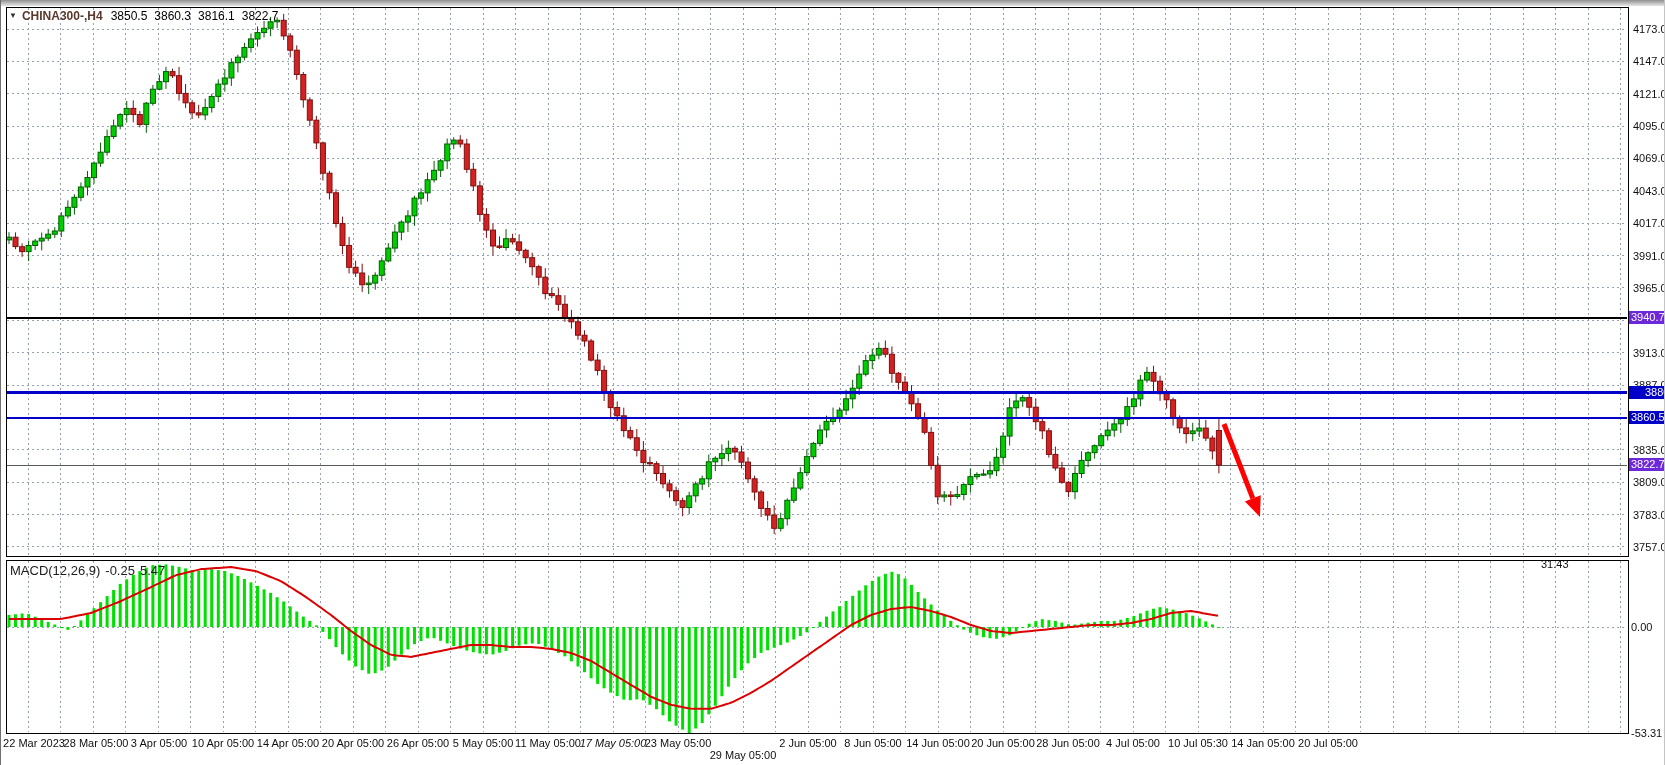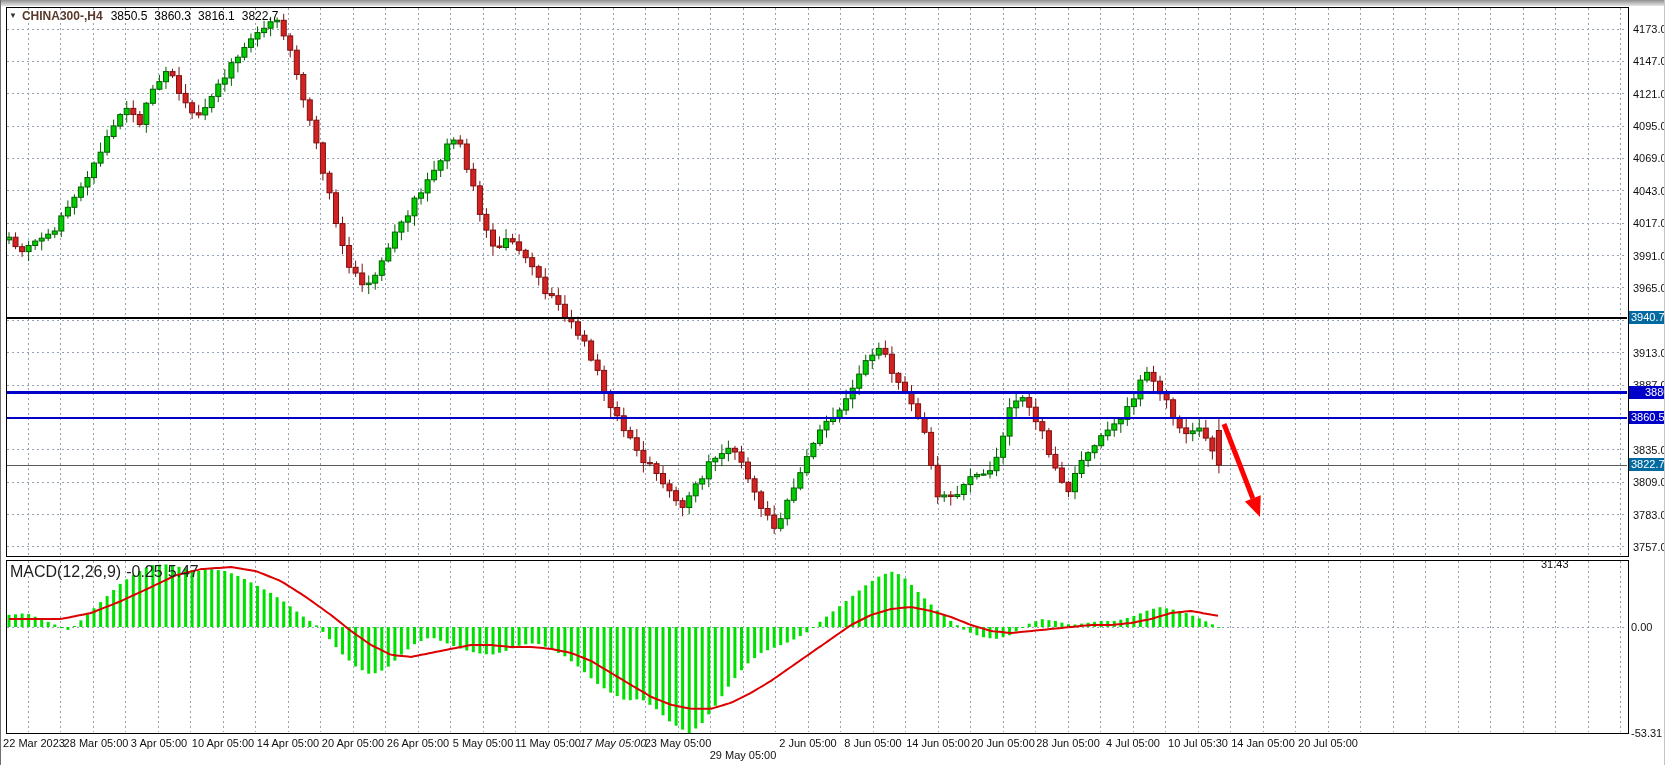--- a/index.html
+++ b/index.html
@@ -5,26 +5,26 @@
   html,body{margin:0;padding:0;background:#fff}
   #stage{position:relative;width:1665px;height:765px;background:#fff;overflow:hidden;
          font-family:"Liberation Sans",sans-serif;border-left:1px solid #6e6e6e;border-right:1px solid #c4c4c4;box-sizing:border-box}
   #topbar{position:absolute;left:0;top:0;width:100%;height:6px;background:linear-gradient(#8f8f8f,#e6e6e6)}
   #chart-svg{position:absolute;left:0;top:0}
   .grid{stroke:#94a2b4;stroke-width:1;stroke-dasharray:2 3;shape-rendering:crispEdges}
   #title{position:absolute;left:8px;top:9px;font-size:12px;color:#000;white-space:nowrap}
   #title .tri{font-size:8px;color:#333;vertical-align:2px;margin-right:5px;cursor:pointer}
   #title .sym{color:#5a392c;font-weight:bold;margin-right:8px}
   #title .v{margin-right:7px}
-  #macd-label{position:absolute;left:9px;top:563px;font-size:16px;color:#1c1c1c;white-space:nowrap}
+  #macd-label{position:absolute;left:9px;top:563px;font-size:13px;color:#1c1c1c;white-space:nowrap}
   #macd-label span{margin-right:5px}
   #overlays{position:absolute;left:0;top:0;width:100%;height:100%;pointer-events:none}
   .alabel{position:absolute;font-size:11px;color:#101010;line-height:12px;white-space:nowrap}
   .lvbox{position:absolute;font-size:11px;color:#fff;width:35px;height:13px;line-height:13px;padding-left:2px;white-space:nowrap}
-  .lvbox.dark{background:#0369a1}
+  .lvbox.dark{background:#6d28d9}
   .lvbox.blue{background:#0000c8}
   .dlabel{position:absolute;font-size:11px;color:#101010;transform:translateX(-50%);white-space:nowrap}
 </style>
 </head>
 <body>
 
 <div id="stage">
   <div id="topbar"></div>
 
   <svg id="chart-svg" width="1665" height="765">

